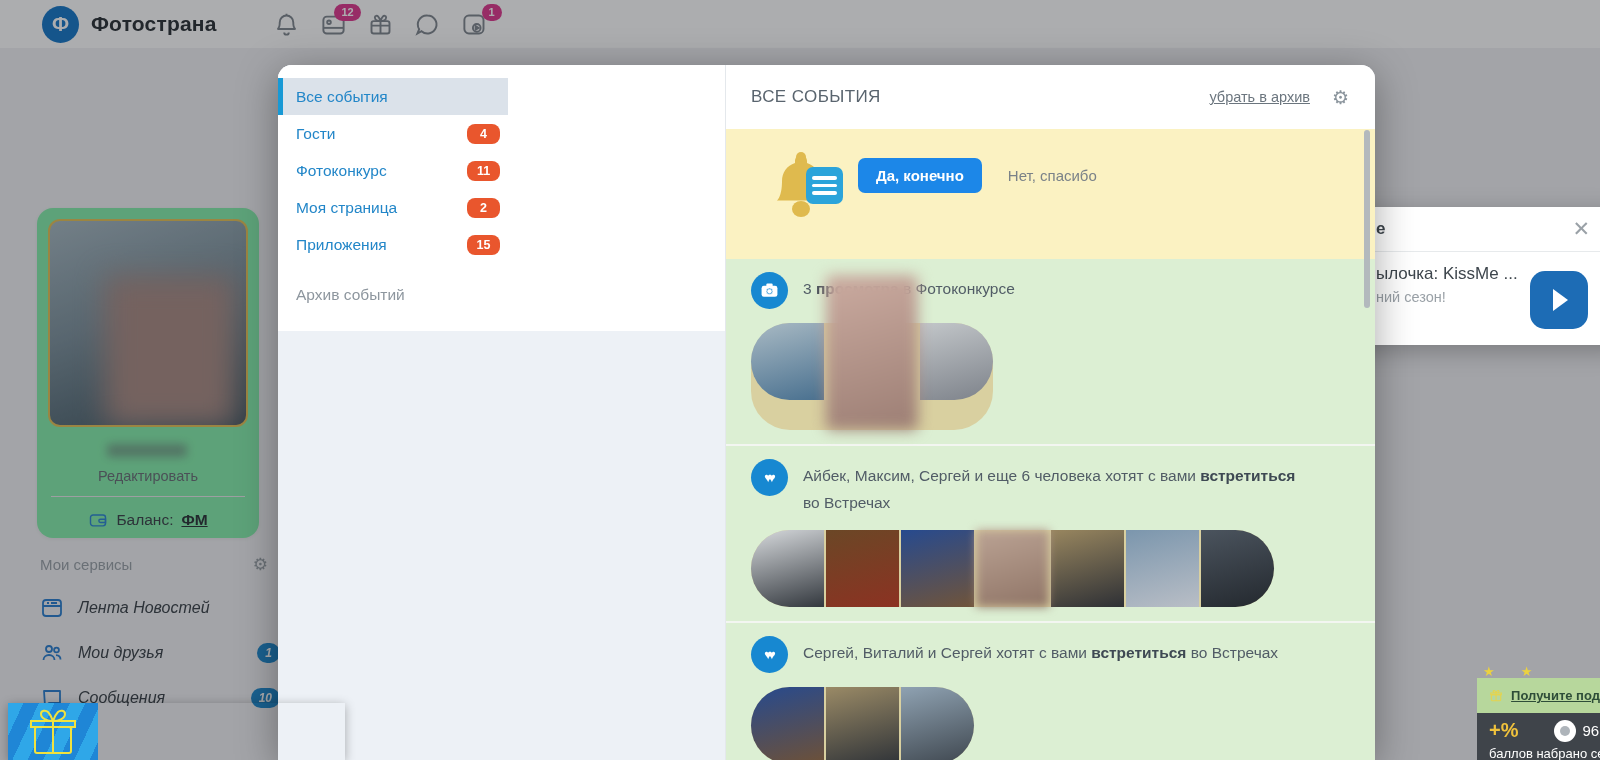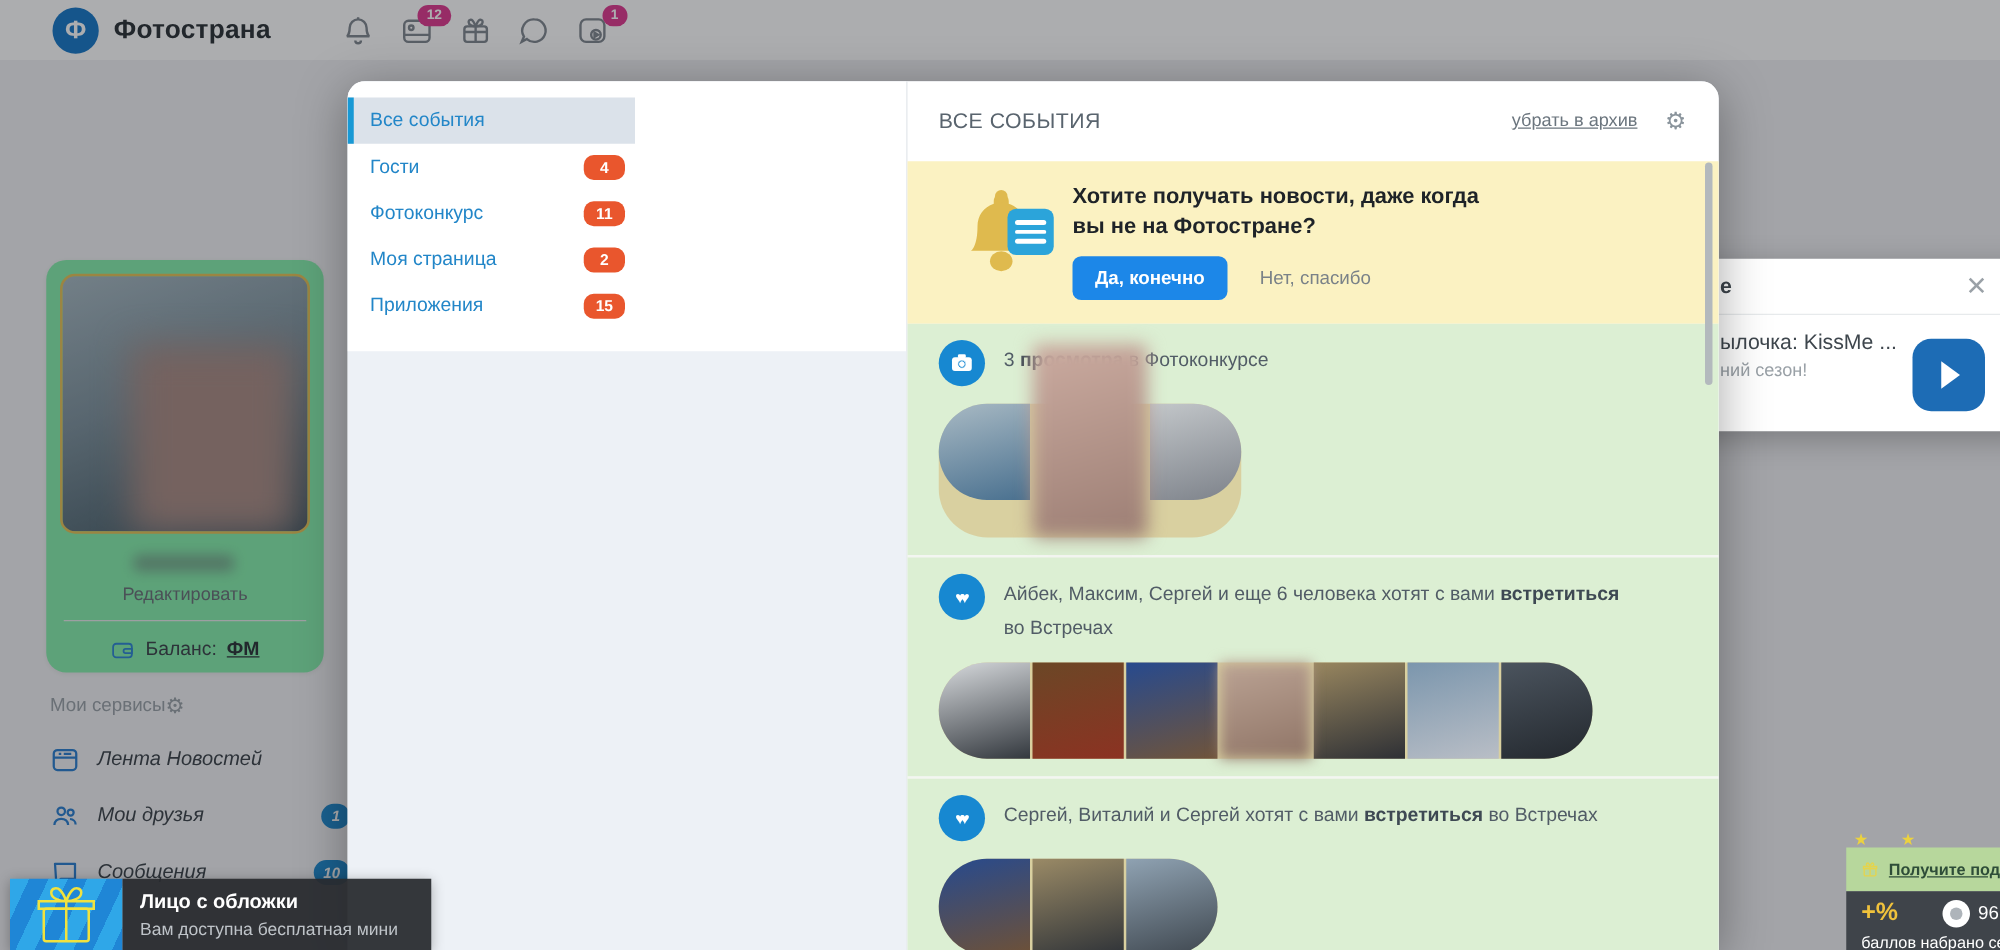--- a/index.html
+++ b/index.html
@@ -24,21 +24,21 @@
   .avatar-big { position:absolute; left:11px; top:11px; width:200px; height:208px; border-radius:12px; border:2px solid #e5c258;
      background:linear-gradient(160deg,#a7b9c2 0%,#7e929d 45%,#3f5560 100%); overflow:hidden; }
   .avatar-big .blurblob { position:absolute; left:55px; top:55px; width:130px; height:150px; background:#ab8d85; filter:blur(14px); }
   .name-blur { position:absolute; left:70px; top:236px; width:80px; height:13px; background:#6a6f74; filter:blur(5px); opacity:.55; border-radius:3px; }
   .edit-link { position:absolute; left:0; top:260px; width:100%; text-align:center; color:#6a7178; font-size:14.5px; }
   .card-div { position:absolute; left:14px; top:288px; width:194px; border-top:1px solid #e8eaec; }
   .balance-row { position:absolute; left:0; top:302px; width:100%; display:flex; align-items:center; justify-content:center; gap:8px; font-size:15.5px; color:#3c434a; }
   .balance-row svg { stroke:#2e86d4; fill:none; stroke-width:1.7; }
   .balance-link { color:#2c3338; font-weight:bold; text-decoration:underline; }
 
-  .services-title { position:absolute; left:40px; top:508px; font-size:15px; color:#9aa1a8; display:flex; width:228px; justify-content:flex-start; align-items:center;}
+  .services-title { position:absolute; left:40px; top:508px; font-size:15px; color:#9aa1a8; display:flex; width:228px; justify-content:space-between; align-items:center;}
   .gear { color:#9aa1a8; font-size:17px; line-height:1; }
   .svc-item { position:absolute; left:40px; width:240px; display:flex; align-items:center; gap:14px; font-size:16px; color:#3c434a;font-style:italic; }
   .svc-item svg { stroke:#2b7fd0; fill:none; stroke-width:1.8; flex:0 0 auto; }
   .svc-badge { margin-left:auto; background:#1f8ad0; color:#fff; border-radius:12px; font-size:12px; font-weight:bold; padding:3px 8px; }
   .svc-badge:empty { display:none; }
 
   
   .overlay { position:absolute; inset:0; background:rgba(18,21,26,.35); z-index:10; }
 
   
@@ -248,20 +248,24 @@
         <span class="obadge">11</span>
       </div>
       <div class="menu-item">
         <span>Моя страница</span>
         <span class="obadge">2</span>
       </div>
       <div class="menu-item">
         <span>Приложения</span>
         <span class="obadge">15</span>
       </div>
+      <div class="menu-item muted">
+        <span>Архив событий</span>
+
+      </div>
     </div>
   </div>
 
   <div class="events-col">
     <div class="ev-head">
       <span class="ev-title">ВСЕ СОБЫТИЯ</span>
       <span class="ev-archive">убрать в архив</span>
       <span class="gear">⚙</span>
     </div>
 
@@ -272,24 +276,20 @@
             <circle cx="31" cy="8" r="5" fill="#dfba4e"></circle>
             <ellipse cx="31" cy="60" rx="9" ry="8" fill="#dfba4e"></ellipse>
           </svg>
         <div class="list-chip">
             <i></i>
             <i></i>
             <i></i>
           </div>
       </div>
       <div class="banner-txt">
-        <div class="banner-title">
-          <div>Хотите получать новости, даже когда</div>
-          <div>вы не на Фотостране?</div>
-        </div>
         <div class="banner-btns">
           <button class="btn-yes">Да, конечно</button>
           <span class="btn-no">Нет, спасибо</span>
         </div>
       </div>
     </div>
 
 
     <div class="event">
       <div class="ev-row">
@@ -346,24 +346,20 @@
   </div>
 </div>
 
 <div class="toast">
   <div class="toast-img">
     <svg width="52" height="46" viewBox="0 0 52 46">
         <rect x="8" y="18" width="36" height="26" rx="2"></rect>
         <path d="M4 12h44v6H4zM26 12v32M26 12c-5 0-12-2-12-7 0-4 5-4 7-2 3 3 5 9 5 9zm0 0c5 0 12-2 12-7 0-4-5-4-7-2-3 3-5 9-5 9z"></path>
       </svg>
   </div>
-  <div class="toast-body">
-    <div class="toast-title">Лицо с обложки</div>
-    <div class="toast-sub">Вам доступна бесплатная мини</div>
-  </div>
 </div>
 
 <div class="bonus">
   <div class="stars">★★</div>
   <div class="bonus-green">
     <svg width="24" height="24" viewBox="0 0 24 24">
         <rect x="4" y="10" width="16" height="10" rx="1.5"></rect>
         <path d="M3 7h18v3H3zM12 7v13M12 7c-2.2 0-5-.8-5-3 0-1.8 2.2-1.8 3-.9C11.2 4.3 12 7 12 7zm0 0c2.2 0 5-.8 5-3 0-1.8-2.2-1.8-3-.9C12.8 4.3 12 7 12 7z"></path>
       </svg>
     <span class="bonus-link">Получите под</span>

